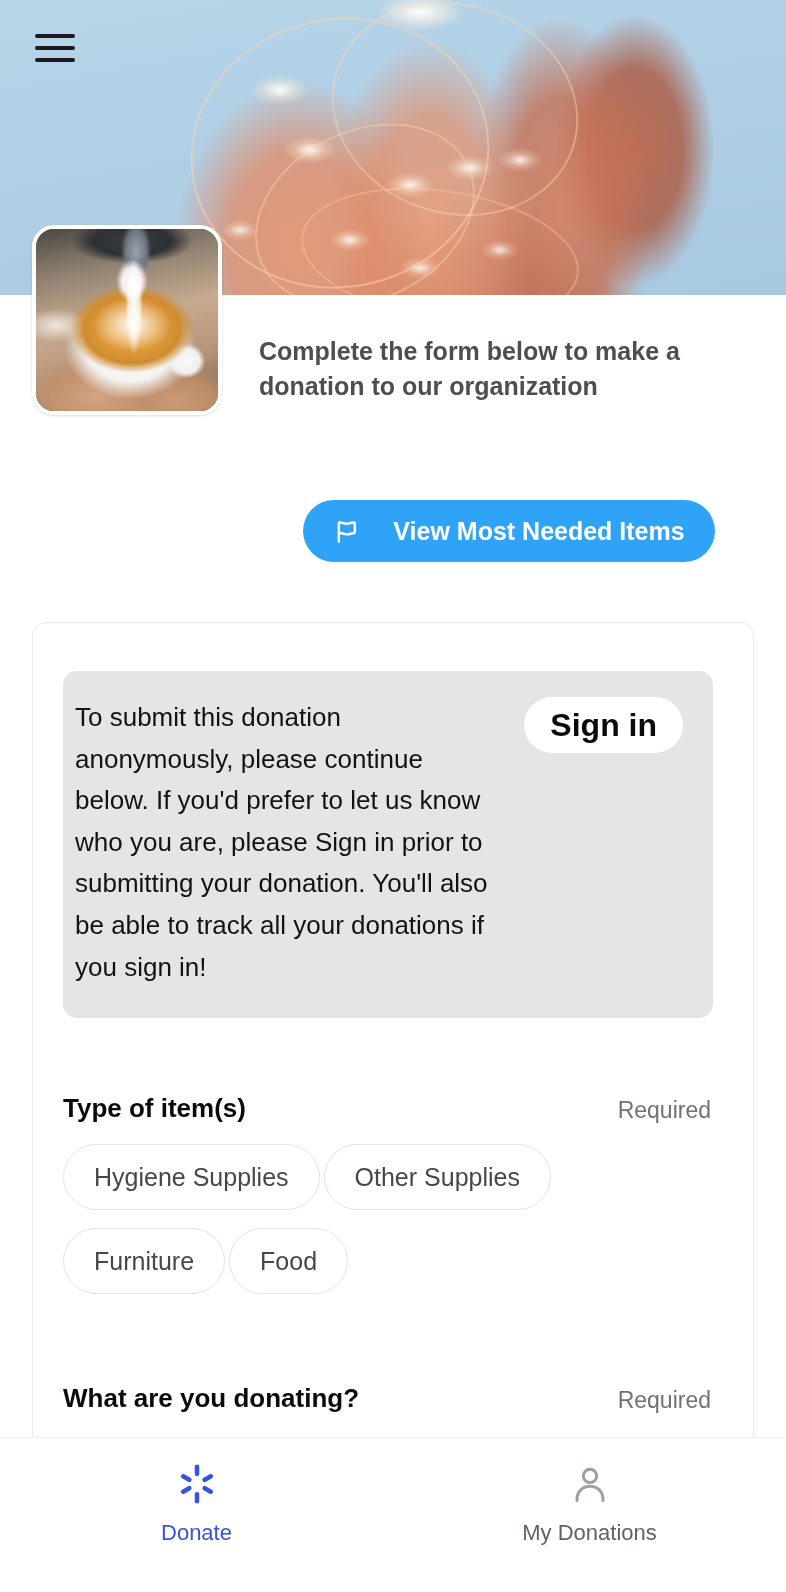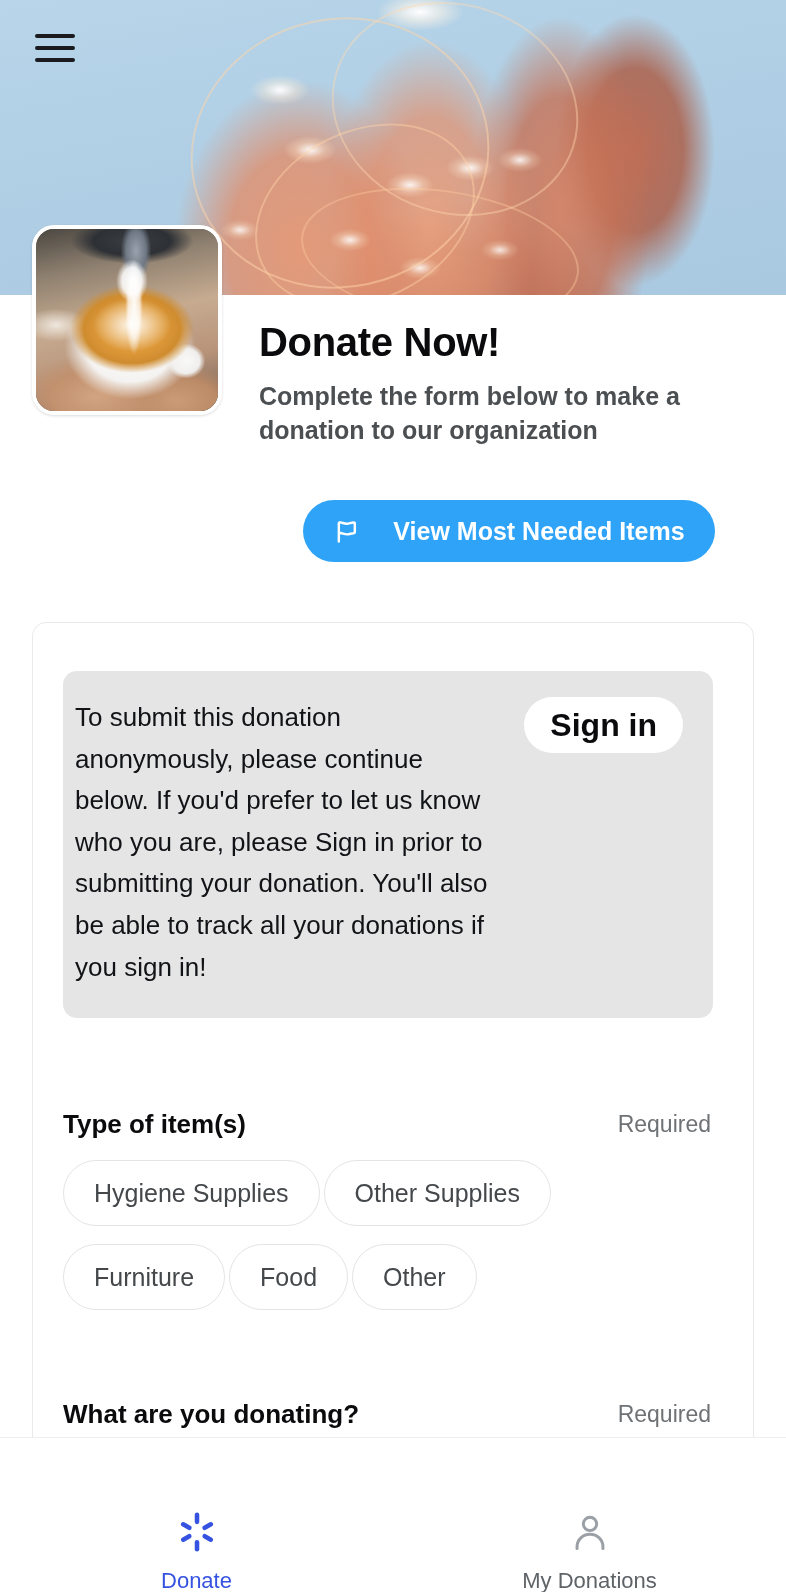--- a/index.html
+++ b/index.html
@@ -209,24 +209,23 @@
     cursor: pointer;
     white-space: nowrap;
   }
 
   .field-group { position: absolute; left: 30px; width: 660px; }
   .group-1 { top: 470px; }
   .group-2 { top: 760px; }
 
   .field-head {
     display: flex;
-    align-items: center;
+    align-items: flex-end;
     justify-content: space-between;
     padding-right: 12px;
-    margin-top: 16px;
   }
   .field-label {
     font-size: 26px;
     font-weight: 700;
     color: #0b0b0d;
   }
   .field-required {
     font-size: 23px;
     font-weight: 400;
     color: #6e7275;
@@ -258,21 +257,21 @@
   
   .tab-bar {
     position: absolute;
     left: 0;
     bottom: 0;
     width: 786px;
     height: 155px;
     background: #ffffff;
     border-top: 1px solid #eceef0;
     display: flex;
-    align-items: flex-end;
+    align-items: flex-start;
     padding-top: 22px;
     z-index: 20;
   }
   .tab {
     flex: 1 1 0;
     display: flex;
     flex-direction: column;
     align-items: center;
     gap: 14px;
     cursor: pointer;
@@ -310,21 +309,20 @@
     <span></span>
     <span></span>
     <span></span>
   </div>
 
   <div class="thumb">
     <div class="thumb-img"></div>
   </div>
 
   <div class="head-block">
-    <div class="page-title">Donate Now!</div>
     <div class="page-subtitle">Complete the form below to make a donation to our organization</div>
   </div>
 
   <div class="cta-row">
     <button class="cta-button">
       <span>
         <svg width="28" height="28" viewBox="0 0 24 24" fill="none" stroke="#ffffff" stroke-width="2.1" stroke-linecap="round" stroke-linejoin="round">
           <path d="M5 21V5.5c0-.6.5-1 1.1-.9 2 .3 3.6 1.2 5.6 1.2 2.2 0 3.6-1.1 5.8-1.1.7 0 1.2.4 1.2 1v7.1c0 .6-.5 1-1.1 1.1-2.1.2-3.5 1-5.6 1-2 0-3.7-.9-5.7-1.2"></path>
         </svg>
       </span>
@@ -345,21 +343,20 @@
         <span class="field-required">Required</span>
       </div>
       <div class="chip-rows">
         <div class="chip-row">
           <button class="chip">Hygiene Supplies</button>
           <button class="chip">Other Supplies</button>
         </div>
         <div class="chip-row">
           <button class="chip">Furniture</button>
           <button class="chip">Food</button>
-          <button class="chip">Other</button>
         </div>
       </div>
     </div>
 
     <div class="field-group group-2">
       <div class="field-head">
         <span class="field-label">What are you donating?</span>
         <span class="field-required">Required</span>
       </div>
     </div>

